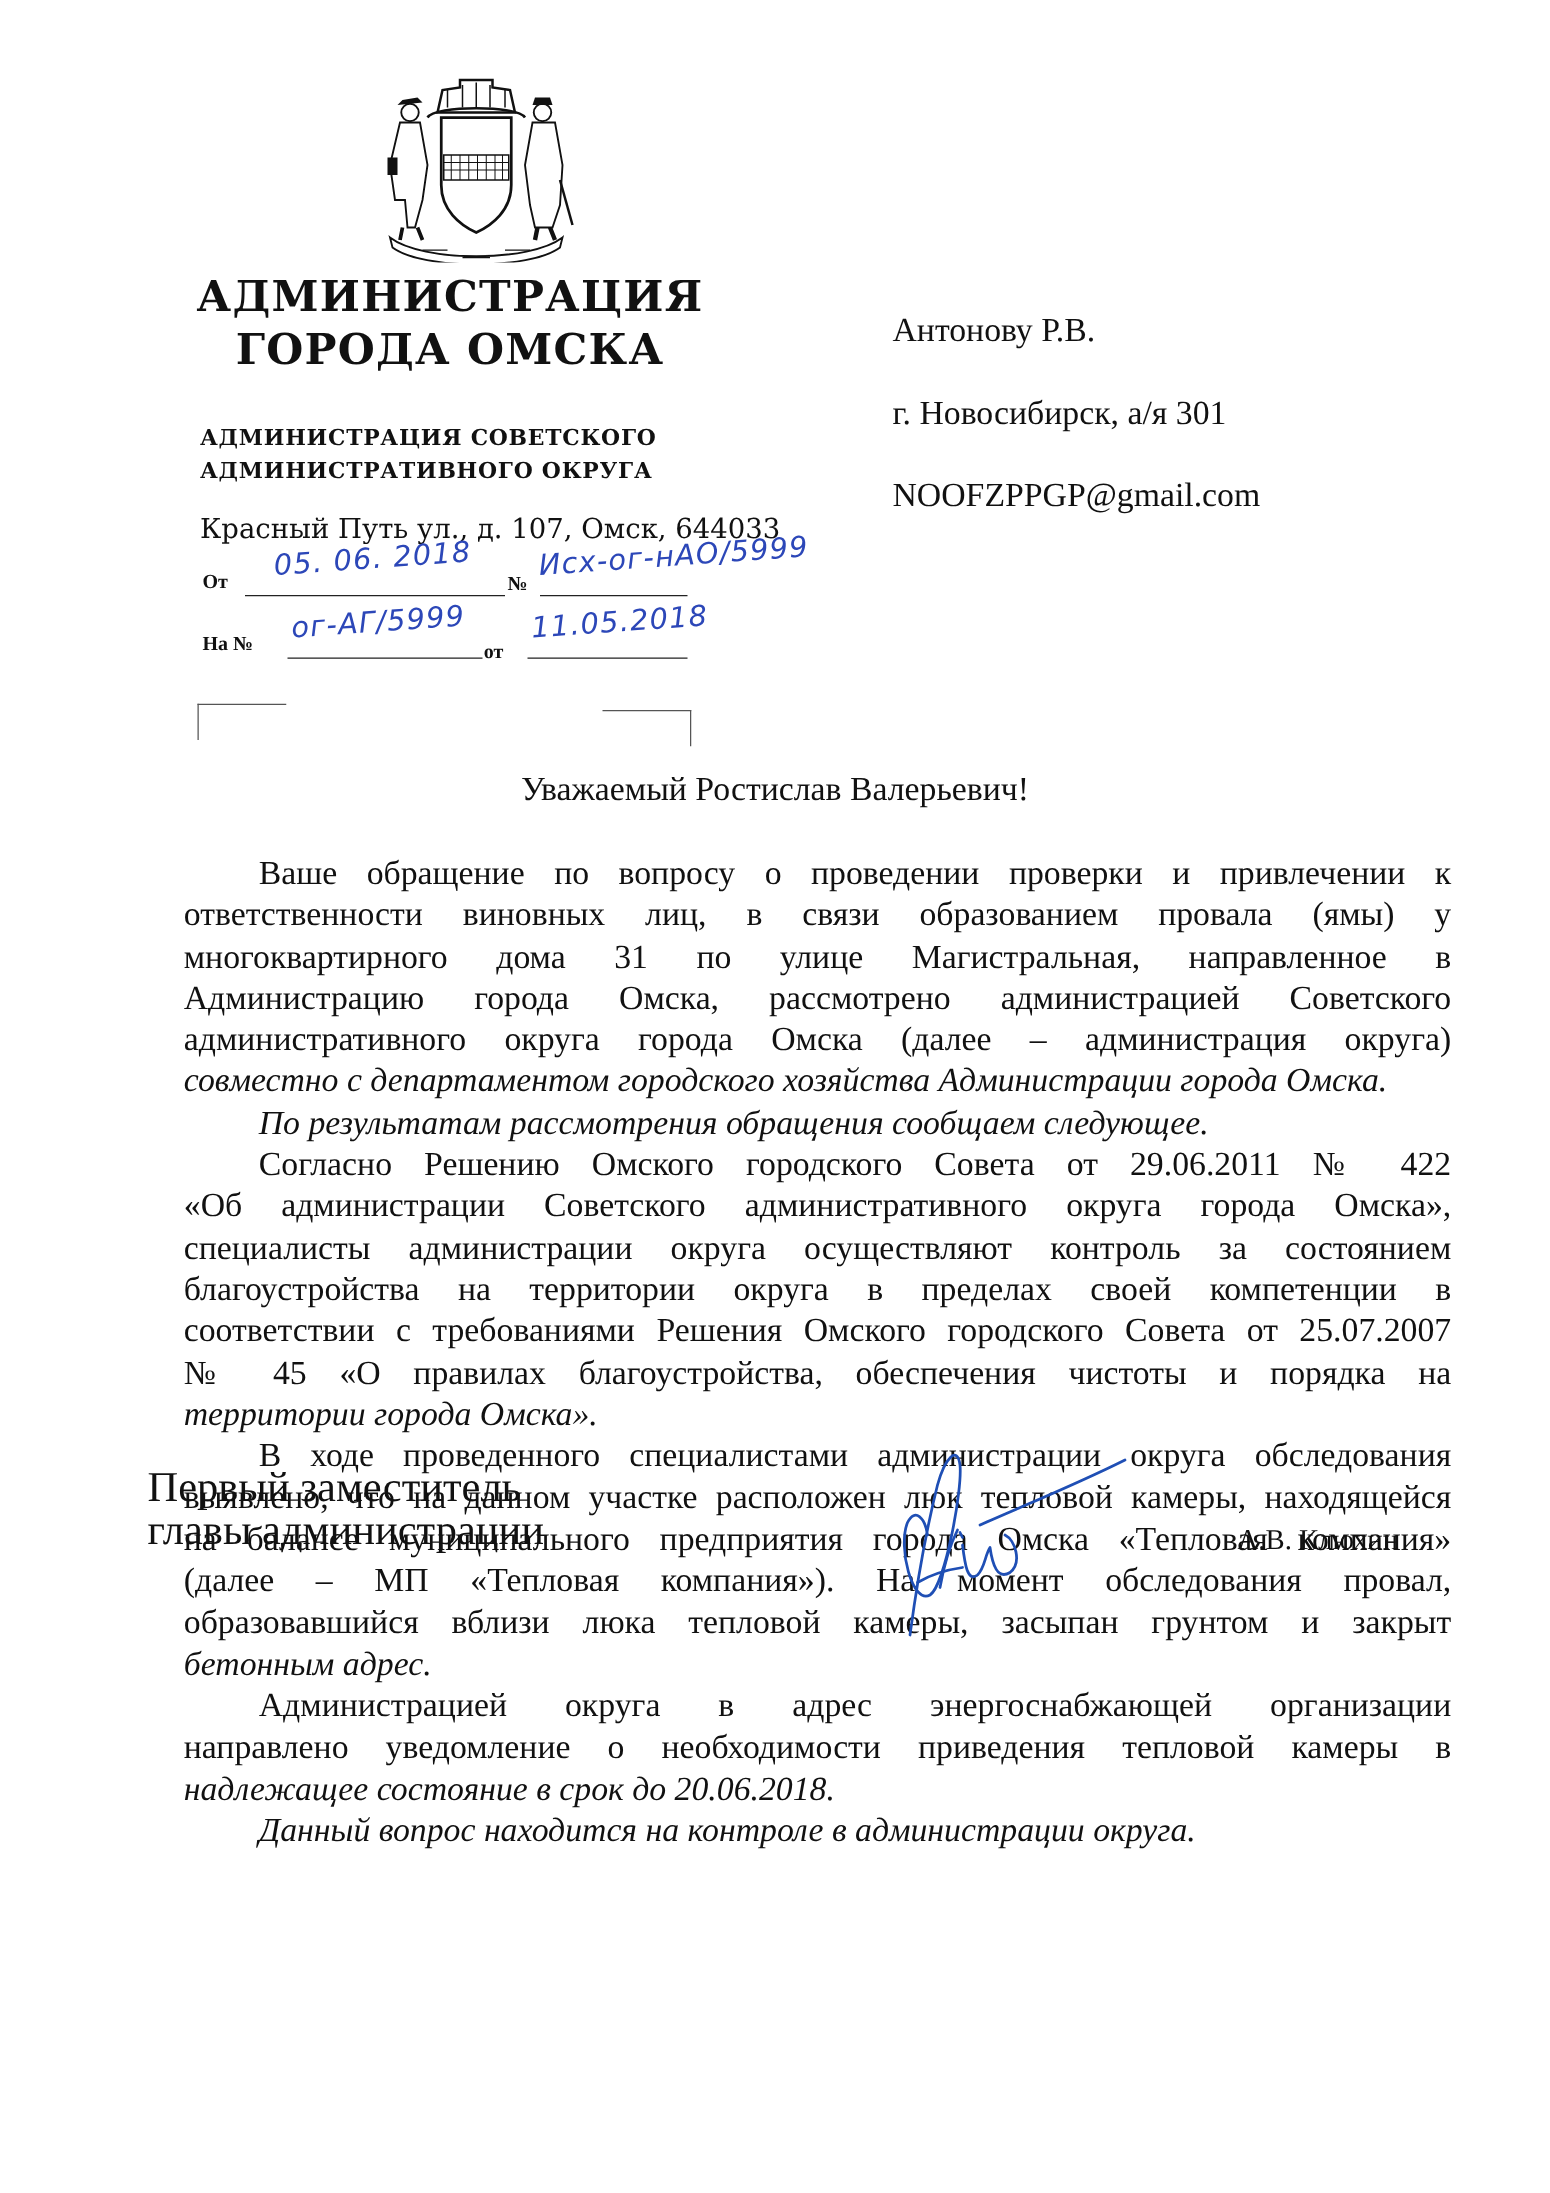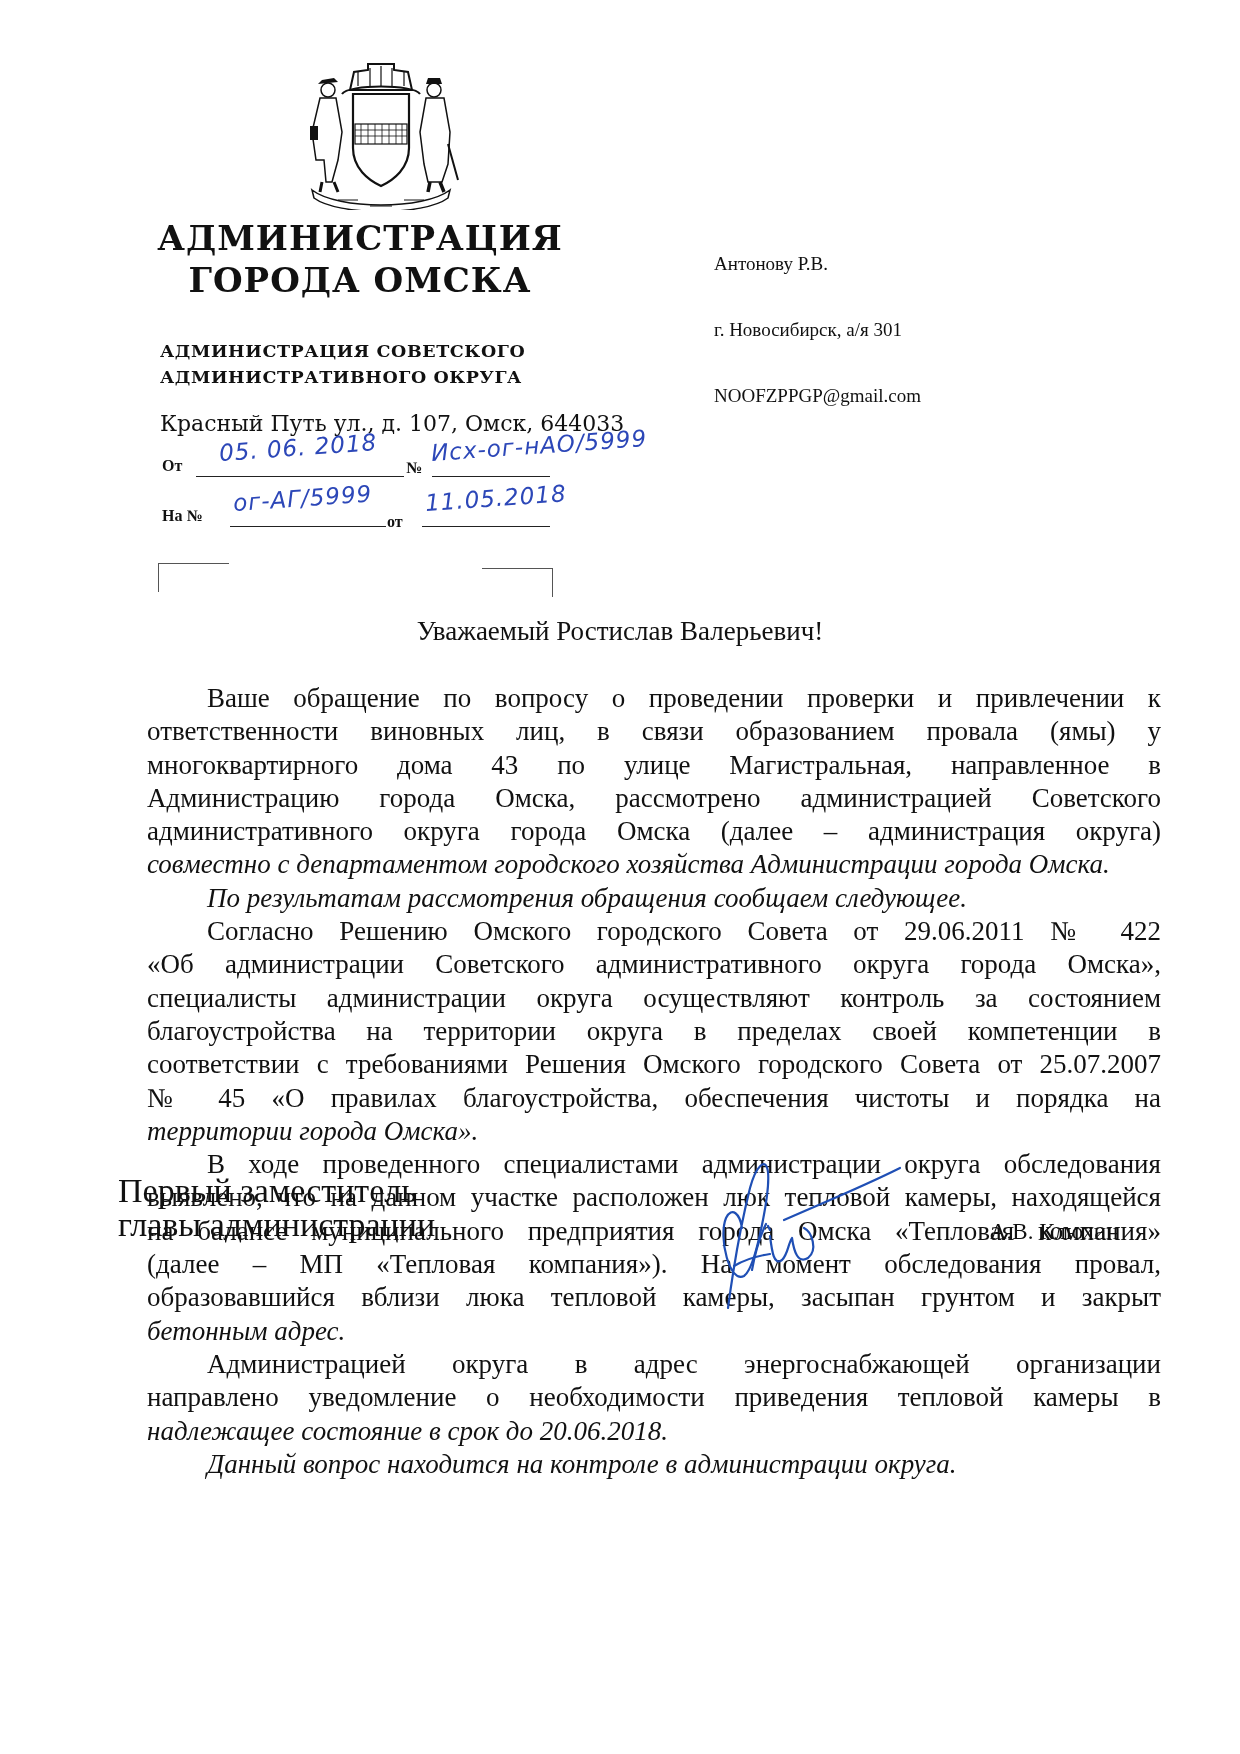--- a/index.html
+++ b/index.html
@@ -18,21 +18,21 @@
 
   .reg-label { font-family: Liberation Serif, serif; font-weight: bold; font-size: 16px; line-height: 20px; }
   .reg-line { border-bottom: 1.5px solid #222; height: 0; }
   .hand { font-family: "DejaVu Sans", sans-serif; font-style: italic; font-size: 23px; color: #2c47b8; letter-spacing: 1px; white-space: nowrap; transform: rotate(-4deg); transform-origin: left bottom; }
 
   .bracket { border-color: #555; border-style: solid; width: 70px; height: 28px; }
   .bracket.left { border-width: 1.5px 0 0 1.5px; }
   .bracket.right { border-width: 1.5px 1.5px 0 0; }
 
   
-  .rcpt { left: 714px; font-size: 19px; line-height: 32px; white-space: nowrap; text-align: center; }
+  .rcpt { left: 714px; font-size: 27px; line-height: 32px; white-space: nowrap; text-align: center; }
 
   
   .greeting { left: 0; width: 1240px; top: 614px; text-align: center; font-size: 27px; line-height: 34px; }
 
   
   .body { left: 147px; top: 682px; width: 1014px; font-size: 27px; }
   .ln { height: 33.3px; line-height: 33.3px; text-align: justify; text-align-last: justify; white-space: nowrap; overflow: visible; }
   .ln.last { text-align-last: left; font-style: italic; }
   .ln.ind { padding-left: 60px; }
   .ln span { white-space: normal; }
@@ -108,21 +108,21 @@
 
 <div class="abs body" id="letter-body">
     <div>
       <div class="ln ind">
         <span class="ln-inner">Ваше обращение по вопросу о проведении проверки и привлечении к</span>
       </div>
       <div class="ln">
         <span class="ln-inner">ответственности виновных лиц, в связи образованием провала (ямы) у</span>
       </div>
       <div class="ln">
-        <span class="ln-inner">многоквартирного дома 43 по улице Магистральная, направленное в</span>
+        <span class="ln-inner">многоквартирного дома 31 по улице Магистральная, направленное в</span>
       </div>
       <div class="ln">
         <span class="ln-inner">Администрацию города Омска, рассмотрено администрацией Советского</span>
       </div>
       <div class="ln">
         <span class="ln-inner">административного округа города Омска (далее – администрация округа)</span>
       </div>
       <div class="ln last">
         <span class="ln-inner">совместно с департаментом городского хозяйства Администрации города Омска.</span>
       </div>

